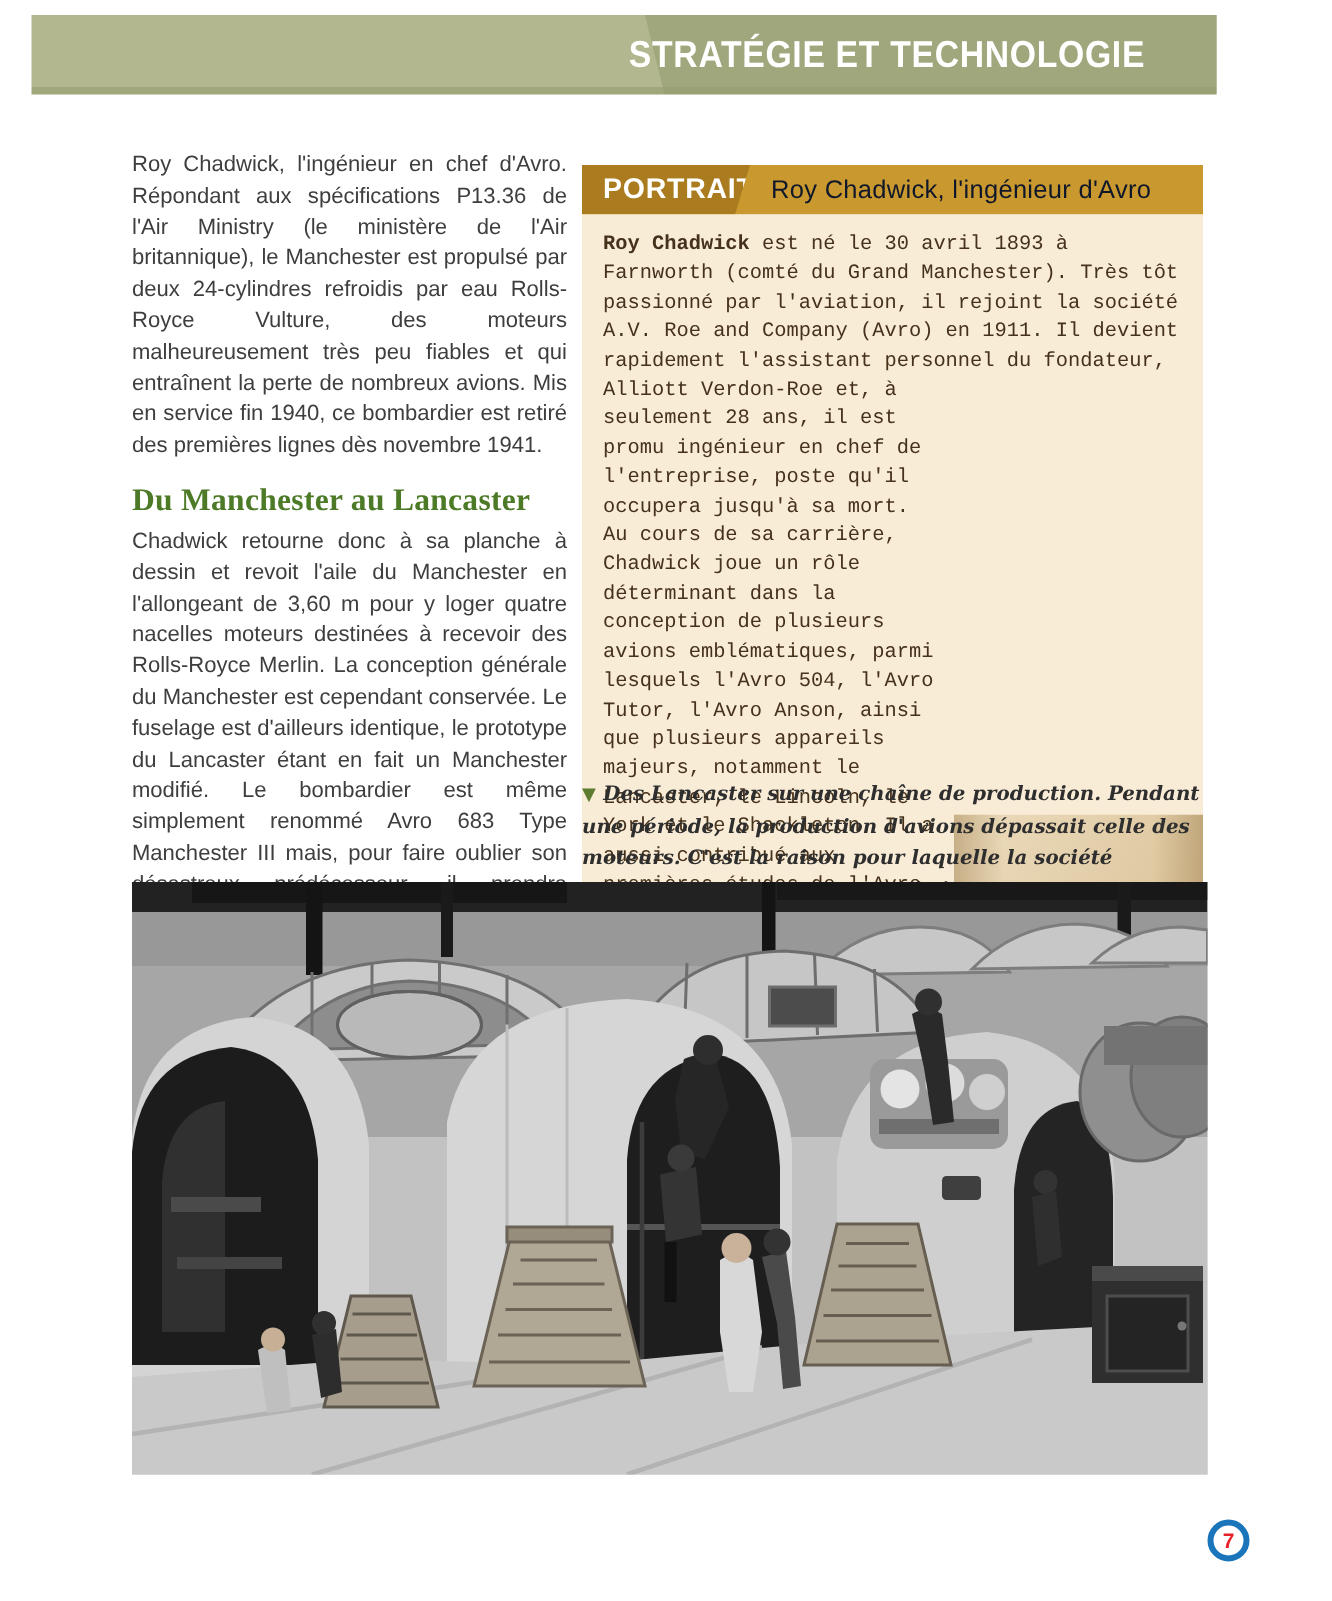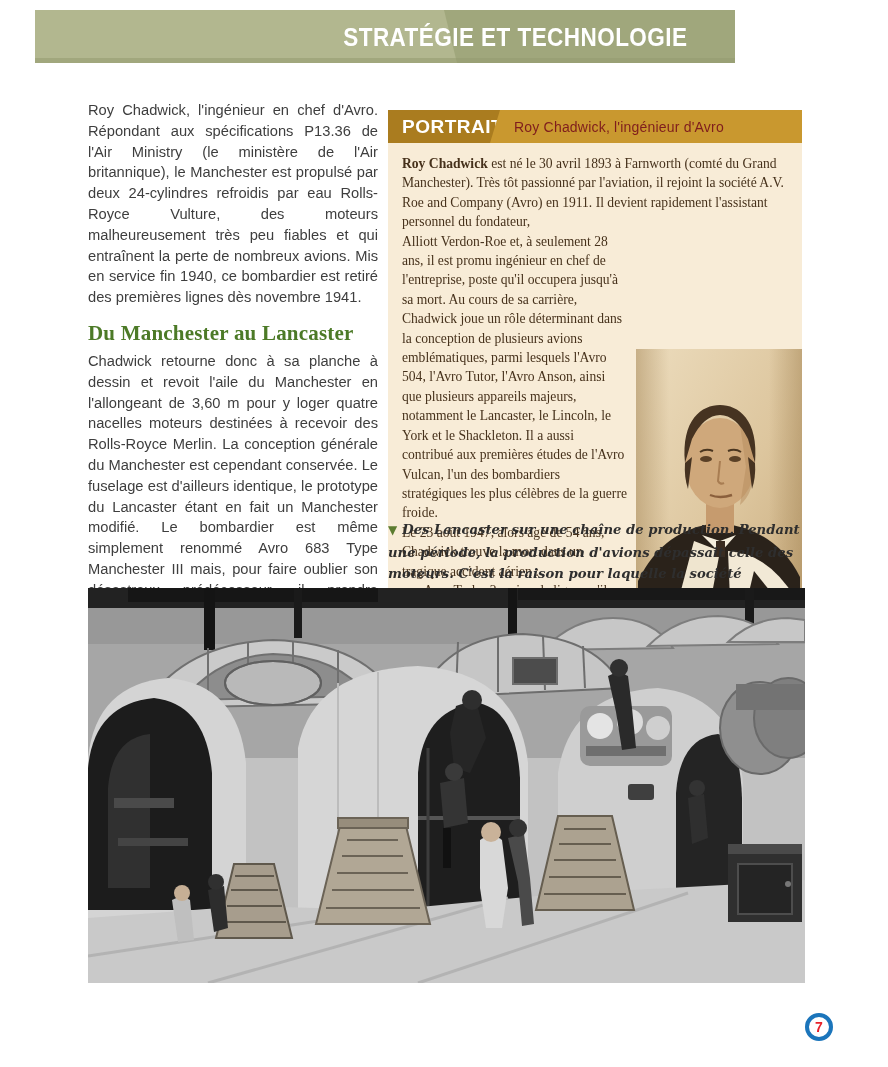--- a/index.html
+++ b/index.html
@@ -8,21 +8,21 @@
     --green-head:#4c7a27; --green-tri:#5c7c30;
     --ink:#3e3e3e; --brown-ink:#46311b;
     --circle-blue:#1b75bb; --num-red:#e8222a;
   }
   *{margin:0;padding:0;box-sizing:border-box;}
   html,body{width:888px;height:1067px;background:#fff;overflow:hidden;
     font-family:"Liberation Sans",sans-serif;}
   .page{position:relative;width:888px;height:1067px;background:#fff;}
 
   
-  .band{position:absolute;left:35px;top:10px;width:700px;height:53px;
+  .band{position:absolute;left:21px;top:10px;width:790px;height:53px;
     background:var(--olive-light);overflow:hidden;}
   .band-dark{position:absolute;left:409px;top:0;width:409px;height:100%;
     background:var(--olive-dark);
     clip-path:polygon(0 0,100% 0,100% 100%,13px 100%);}
   .band-edge{position:absolute;left:0;bottom:0;width:100%;height:5px;
     background:var(--olive-edge);opacity:.55;}
   .band-title{position:absolute;right:48px;top:50%;transform:translateY(-50%) scaleX(.9);
     transform-origin:right center;color:#fff;font-weight:bold;font-size:25px;
     letter-spacing:.5px;white-space:nowrap;}
 
@@ -36,23 +36,23 @@
   .indent{text-indent:18px;}
 
   
   .pbox{position:absolute;left:388px;top:110px;width:414px;}
   .pbox-head{position:relative;height:33px;background:var(--gold-light);}
   .pbox-label{position:absolute;left:0;top:0;height:100%;width:112px;
     background:var(--gold-dark);clip-path:polygon(0 0,100% 0,calc(100% - 10px) 100%,0 100%);
     display:flex;align-items:center;padding-left:14px;color:#fff;
     font-weight:bold;font-size:19px;letter-spacing:.5px;}
   .pbox-title{position:absolute;left:126px;top:0;height:100%;display:flex;
-    align-items:center;color:#7f1d1d;font-size:14px;letter-spacing:.2px;}
+    align-items:center;color:#0f172a;font-size:17px;letter-spacing:.2px;}
   .pbox-body{position:relative;background:var(--cream);min-height:362px;
-    padding:11px 14px 8px 14px;font-family:Liberation Serif, serif;
+    padding:11px 14px 8px 14px;font-family:Liberation Mono, monospace;
     color:var(--brown-ink);font-size:13.6px;line-height:19.4px;}
   .pbox-intro b{font-weight:bold;}
   .pbox-wrap{margin-right:160px;white-space:pre-line;margin-top:0;}
   .pphoto{position:absolute;right:0;bottom:0;width:166px;height:298px;}
 
   
   .caption{position:absolute;left:388px;top:519px;width:424px;
     font-family:"DejaVu Serif","Liberation Serif",serif;font-style:italic;
     font-weight:bold;color:#2e2e2e;font-size:13.2px;line-height:21.5px;}
   .tri{color:var(--green-tri);font-style:normal;font-size:12px;margin-right:5px;}

